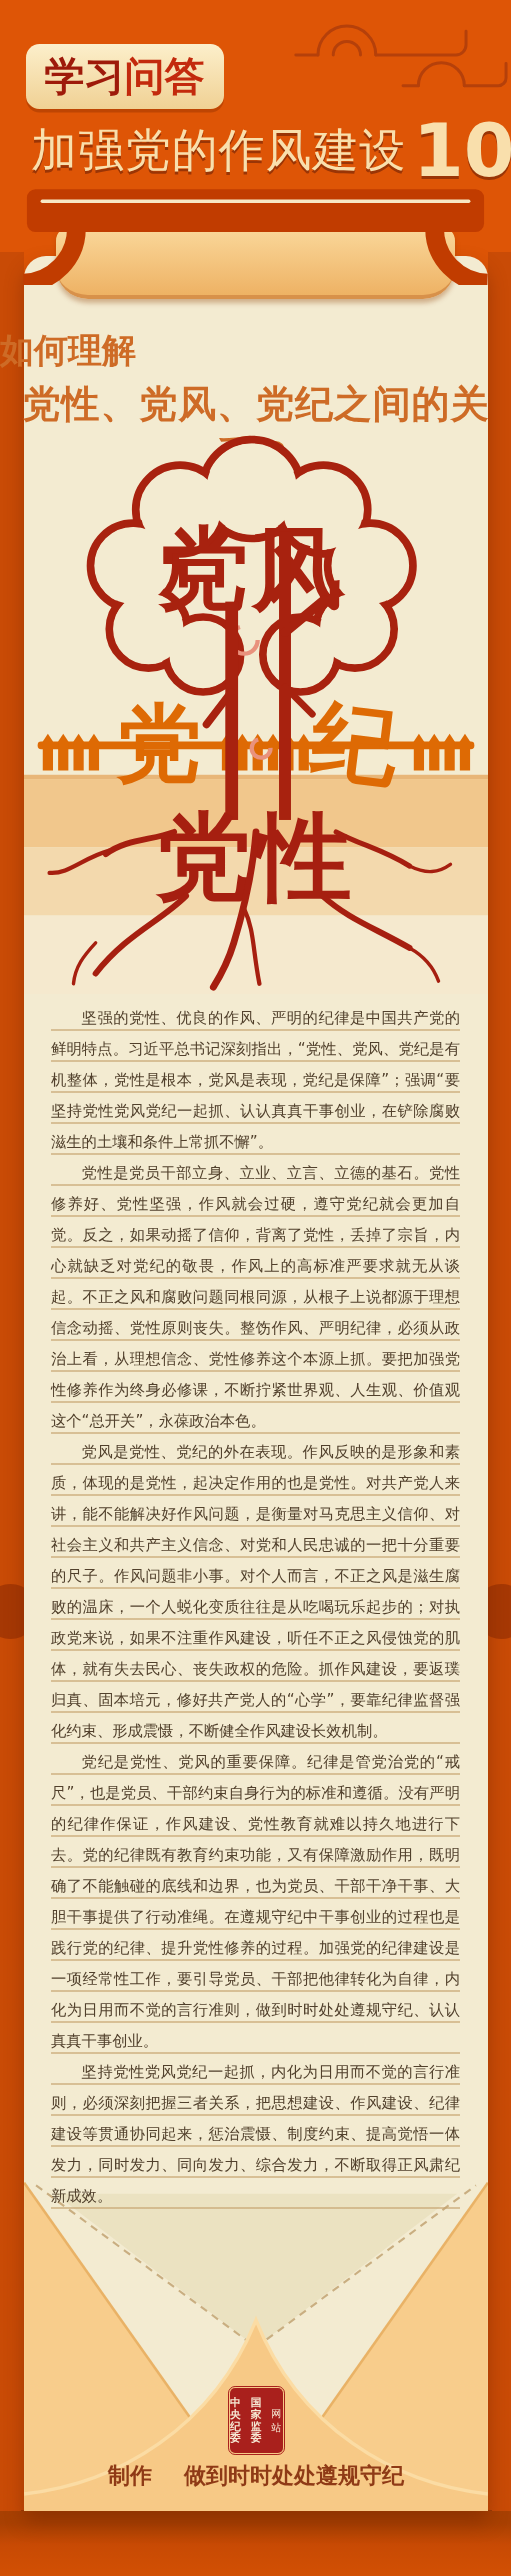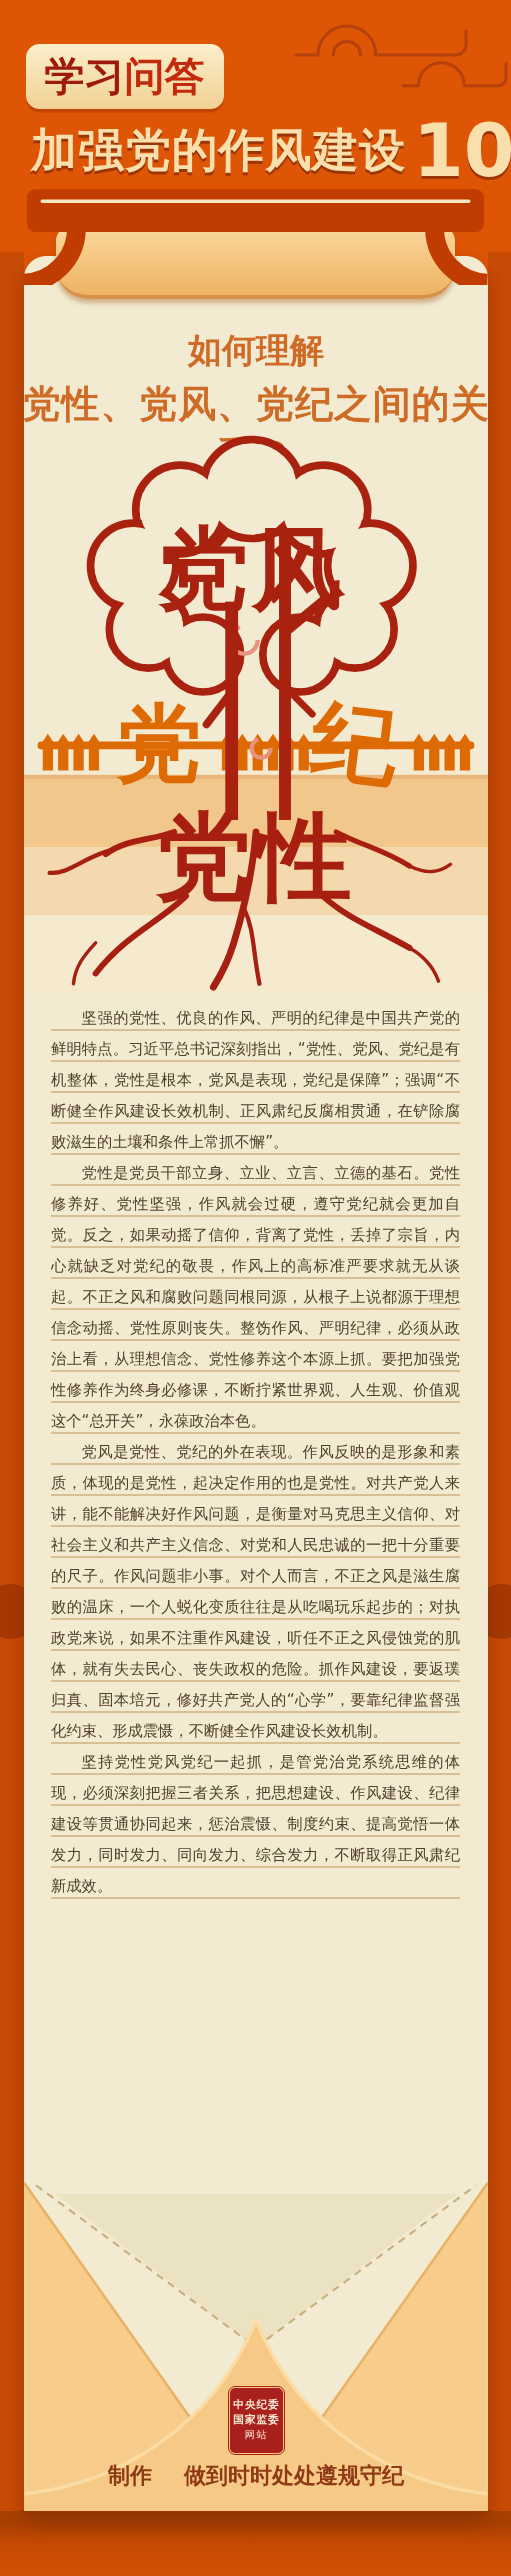--- a/index.html
+++ b/index.html
@@ -11,51 +11,51 @@
   .gutter.left{left:0}.gutter.right{right:0}
   .side-dot{position:absolute;top:1584px;width:55px;height:55px;border-radius:50%;background:#A63804;}
   .side-dot.left{left:-17px}.side-dot.right{right:-17px}
 
   
   .badge{position:absolute;left:25.6px;top:44px;width:198px;height:65px;border-radius:13.6px;
          background:linear-gradient(#FCEFCB,#F0D194);box-shadow:0 3.4px 0 rgba(150,50,0,.45);
          display:flex;align-items:center;justify-content:center;font-size:40px;font-weight:900;}
   .badge .p1{color:#9E1A0A}.badge .p2{color:#C32A0D}
   .title-row{position:absolute;left:31px;top:114px;display:flex;align-items:center;}
-  .title-main{font-size:46px;font-weight:700;color:#F9DFAC;text-shadow:0 2.6px 0 #9A3506;letter-spacing:0.9px;white-space:nowrap;}
+  .title-main{font-size:46px;font-weight:400;color:#F9DFAC;text-shadow:0 2.6px 0 #9A3506;letter-spacing:0.9px;white-space:nowrap;}
   .issue-number{font-size:73px;font-weight:900;color:#F9DFAC;text-shadow:0 3.4px 0 #9A3506;line-height:1;margin-left:6.8px;}
   .clouds{position:absolute;right:0;top:1.7px;}
 
   
   .roof{position:absolute;left:15.3px;top:189px;z-index:3;}
   .scroll-bar{position:absolute;left:56px;top:227px;width:399px;height:68px;z-index:2;
               border-radius:13.6px 13.6px 32px 32px;background:linear-gradient(#FAD89B,#EEB264);
               border-bottom:4.3px solid #D8914A;box-shadow:0 3.4px 5.1px rgba(140,60,0,.35);}
   .panel{position:absolute;left:24px;top:256px;width:464px;height:2255px;background:#F3EBD1;
          border-radius:22px 22px 5.1px 5.1px;box-shadow:0 10.2px 19px rgba(110,35,0,.45);z-index:1;}
 
   
-  .q1{position:absolute;left:0;top:328px;width:100%;text-align:center;
+  .q1{position:absolute;left:0;top:328px;width:100%;
       font-size:34px;font-weight:900;color:#CE6B26;z-index:2;}
   .q2{position:absolute;left:0;top:379px;width:100%;text-align:center;
       font-size:38px;font-weight:900;color:#CE6B26;z-index:2;letter-spacing:0.9px;}
 
   .artwork{position:absolute;left:24px;top:431px;z-index:2;}
 
   
   .body-text{position:absolute;left:51px;top:1003px;width:409px;z-index:3;
       font-size:15.3px;line-height:31px;color:#51402C;text-align:justify;
       background:repeating-linear-gradient(to bottom,transparent 0 26.4px,rgba(197,162,109,.6) 26.4px 28px,transparent 28px 31px);}
   .body-text p{margin:0;text-indent:2em;}
 
   .envelope{position:absolute;left:24px;top:2170px;z-index:2;}
 
   .seal{position:absolute;left:230px;top:2388px;width:53px;height:65px;z-index:5;
         background:#A9201C;border-radius:5.1px;outline:1.7px solid #A9201C;outline-offset:1.7px;
-        color:#F6E9D4;display:flex;flex-direction:column;align-items:center;justify-content:center;gap:2.6px;}
+        color:#F6E9D4;display:flex;flex-direction:row;align-items:center;justify-content:center;gap:2.6px;}
   .seal .l{font-size:10.7px;font-weight:700;letter-spacing:0.9px;line-height:1.1;}
   .seal .s{font-size:10px;letter-spacing:1.7px;}
   .credit{position:absolute;left:0;top:2461px;width:100%;z-index:5;display:flex;justify-content:center;gap:32px;
           font-size:22px;font-weight:700;color:#8F3A16;}
 
   .bottom-shade{position:absolute;left:20.5px;top:2510px;width:471px;height:22px;z-index:0;
         background:linear-gradient(#7E2F02,rgba(142,53,3,0));opacity:.6;}
   .bottom-band{position:absolute;left:0;top:2511px;width:512px;height:65px;
         background:linear-gradient(#A84002 0 12px,#C84A04 34px,#D25004);z-index:0;}
 </style>
@@ -193,24 +193,25 @@
     <polygon points="0,15 272,400 0,400" fill="#F8CD8C"></polygon>
     <polygon points="544,15 272,400 544,400" fill="#F8CD8C"></polygon>
     <line x1="0" y1="15" x2="272" y2="400" stroke="#E9B266" stroke-width="3"></line>
     <line x1="544" y1="15" x2="272" y2="400" stroke="#E9B266" stroke-width="3"></line>
     <polyline points="14,18 272,208 530,18" stroke="#C9AE81" stroke-width="2.5" stroke-dasharray="9 7" fill="none"></polyline>
     <path d="M0,400 L0,380 C110,368 222,302 272,176 C322,302 434,368 544,380 L544,400 Z" fill="#F7C986"></path>
     <path d="M0,380 C110,368 222,302 272,176 C322,302 434,368 544,380" stroke="#FBDCA4" stroke-width="4" fill="none"></path>
   </svg>
 
   <div class="body-text">
-    <p>坚强的党性、优良的作风、严明的纪律是中国共产党的鲜明特点。习近平总书记深刻指出，“党性、党风、党纪是有机整体，党性是根本，党风是表现，党纪是保障”；强调“不断健全作风建设长效机制、正风肃纪反腐相贯通，在铲除腐败滋生的土壤和条件上常抓不懈”。</p>
+    <p>坚强的党性、优良的作风、严明的纪律是中国共产党的鲜明特点。习近平总书记深刻指出，“党性、党风、党纪是有机整体，党性是根本，党风是表现，党纪是保障”；强调“要坚持党性党风党纪一起抓、认认真真干事创业，在铲除腐败滋生的土壤和条件上常抓不懈”。</p>
     <p>党性是党员干部立身、立业、立言、立德的基石。党性修养好、党性坚强，作风就会过硬，遵守党纪就会更加自觉。反之，如果动摇了信仰，背离了党性，丢掉了宗旨，内心就缺乏对党纪的敬畏，作风上的高标准严要求就无从谈起。不正之风和腐败问题同根同源，从根子上说都源于理想信念动摇、党性原则丧失。整饬作风、严明纪律，必须从政治上看，从理想信念、党性修养这个本源上抓。要把加强党性修养作为终身必修课，不断拧紧世界观、人生观、价值观这个“总开关”，永葆政治本色。</p>
     <p>党风是党性、党纪的外在表现。作风反映的是形象和素质，体现的是党性，起决定作用的也是党性。对共产党人来讲，能不能解决好作风问题，是衡量对马克思主义信仰、对社会主义和共产主义信念、对党和人民忠诚的一把十分重要的尺子。作风问题非小事。对个人而言，不正之风是滋生腐败的温床，一个人蜕化变质往往是从吃喝玩乐起步的；对执政党来说，如果不注重作风建设，听任不正之风侵蚀党的肌体，就有失去民心、丧失政权的危险。抓作风建设，要返璞归真、固本培元，修好共产党人的“心学”，要靠纪律监督强化约束、形成震慑，不断健全作风建设长效机制。</p>
-    <p>坚持党性党风党纪一起抓，是管党治党系统思维的体现，必须深刻把握三者关系，把思想建设、作风建设、纪律建设等贯通协同起来，惩治震慑、制度约束、提高觉悟一体发力，同时发力、同向发力、综合发力，不断取得正风肃纪新成效。</p>
+    <p>党纪是党性、党风的重要保障。纪律是管党治党的“戒尺”，也是党员、干部约束自身行为的标准和遵循。没有严明的纪律作保证，作风建设、党性教育就难以持久地进行下去。党的纪律既有教育约束功能，又有保障激励作用，既明确了不能触碰的底线和边界，也为党员、干部干净干事、大胆干事提供了行动准绳。在遵规守纪中干事创业的过程也是践行党的纪律、提升党性修养的过程。加强党的纪律建设是一项经常性工作，要引导党员、干部把他律转化为自律，内化为日用而不觉的言行准则，做到时时处处遵规守纪、认认真真干事创业。</p>
+    <p>坚持党性党风党纪一起抓，内化为日用而不觉的言行准则，必须深刻把握三者关系，把思想建设、作风建设、纪律建设等贯通协同起来，惩治震慑、制度约束、提高觉悟一体发力，同时发力、同向发力、综合发力，不断取得正风肃纪新成效。</p>
   </div>
 
   <div class="seal">
     <span class="l">中央纪委</span>
     <span class="l">国家监委</span>
     <span class="s">网站</span>
   </div>
   <div class="credit">
     <span>制作</span>
     <span>做到时时处处遵规守纪</span>

